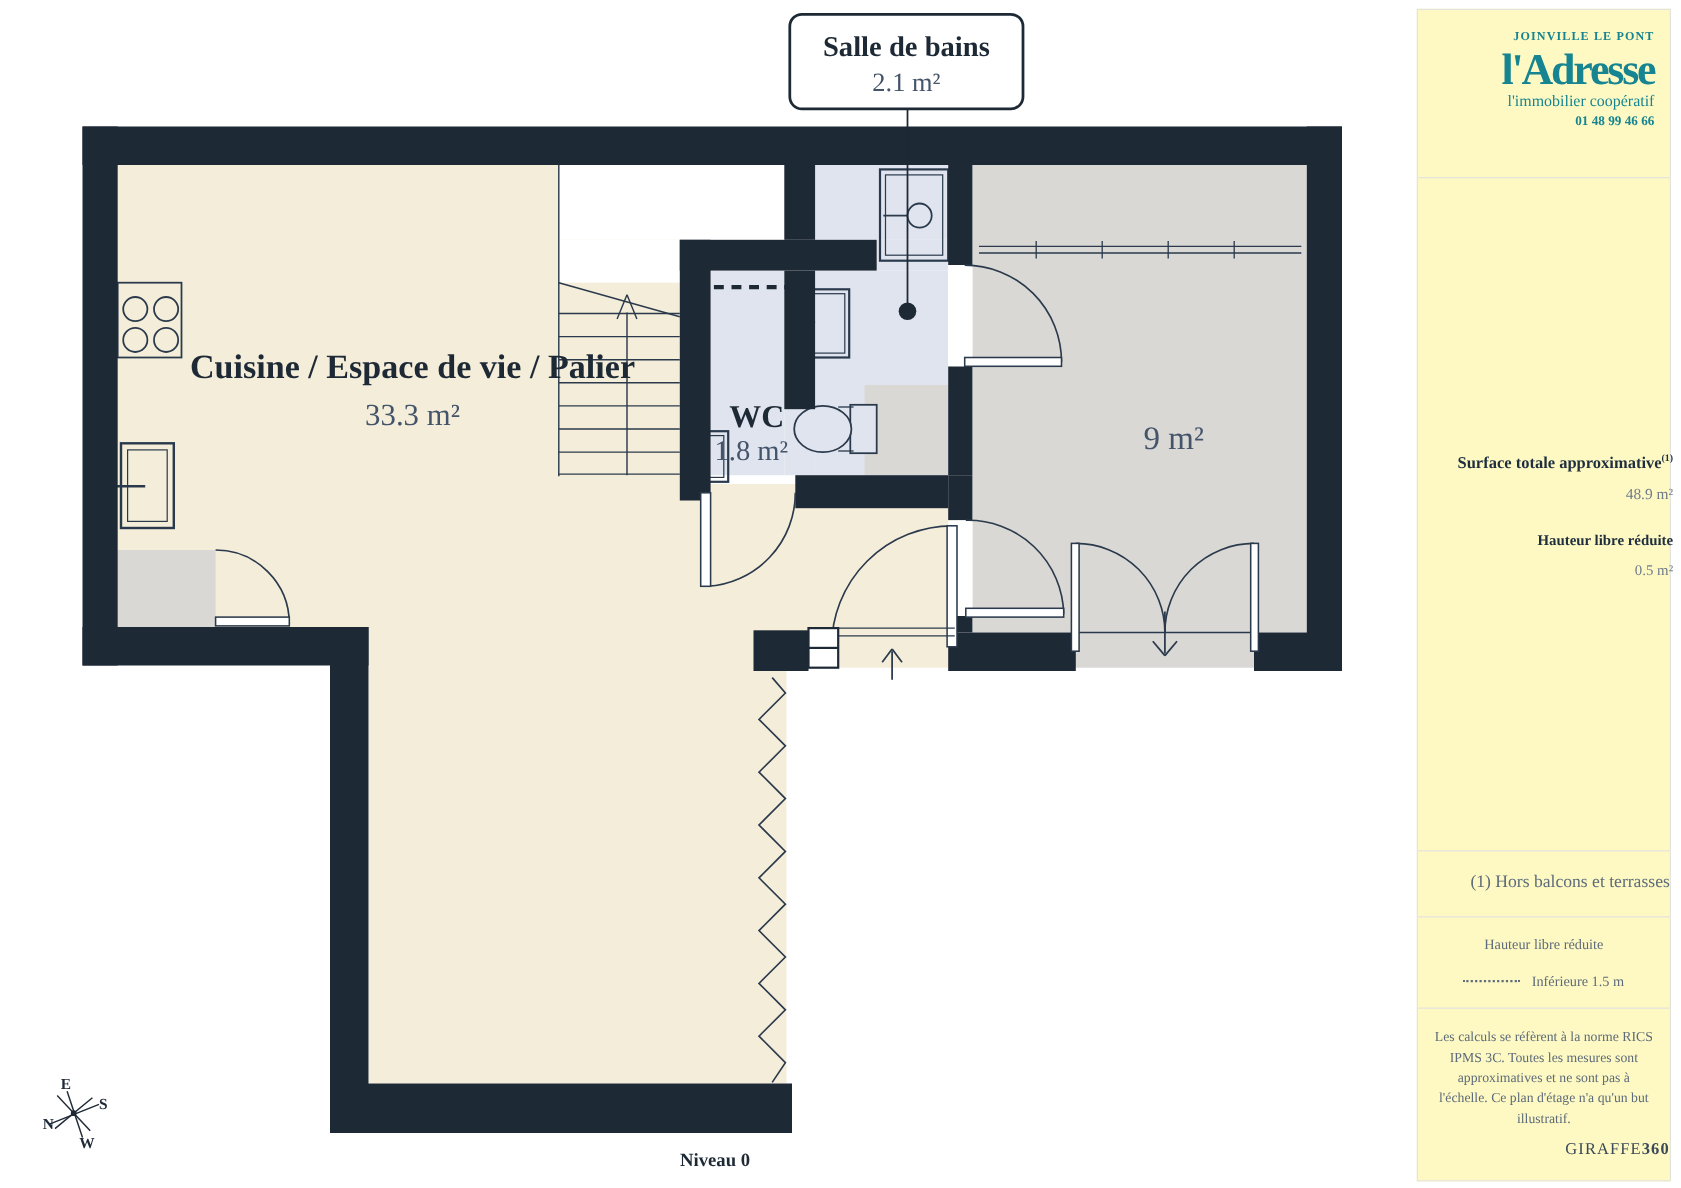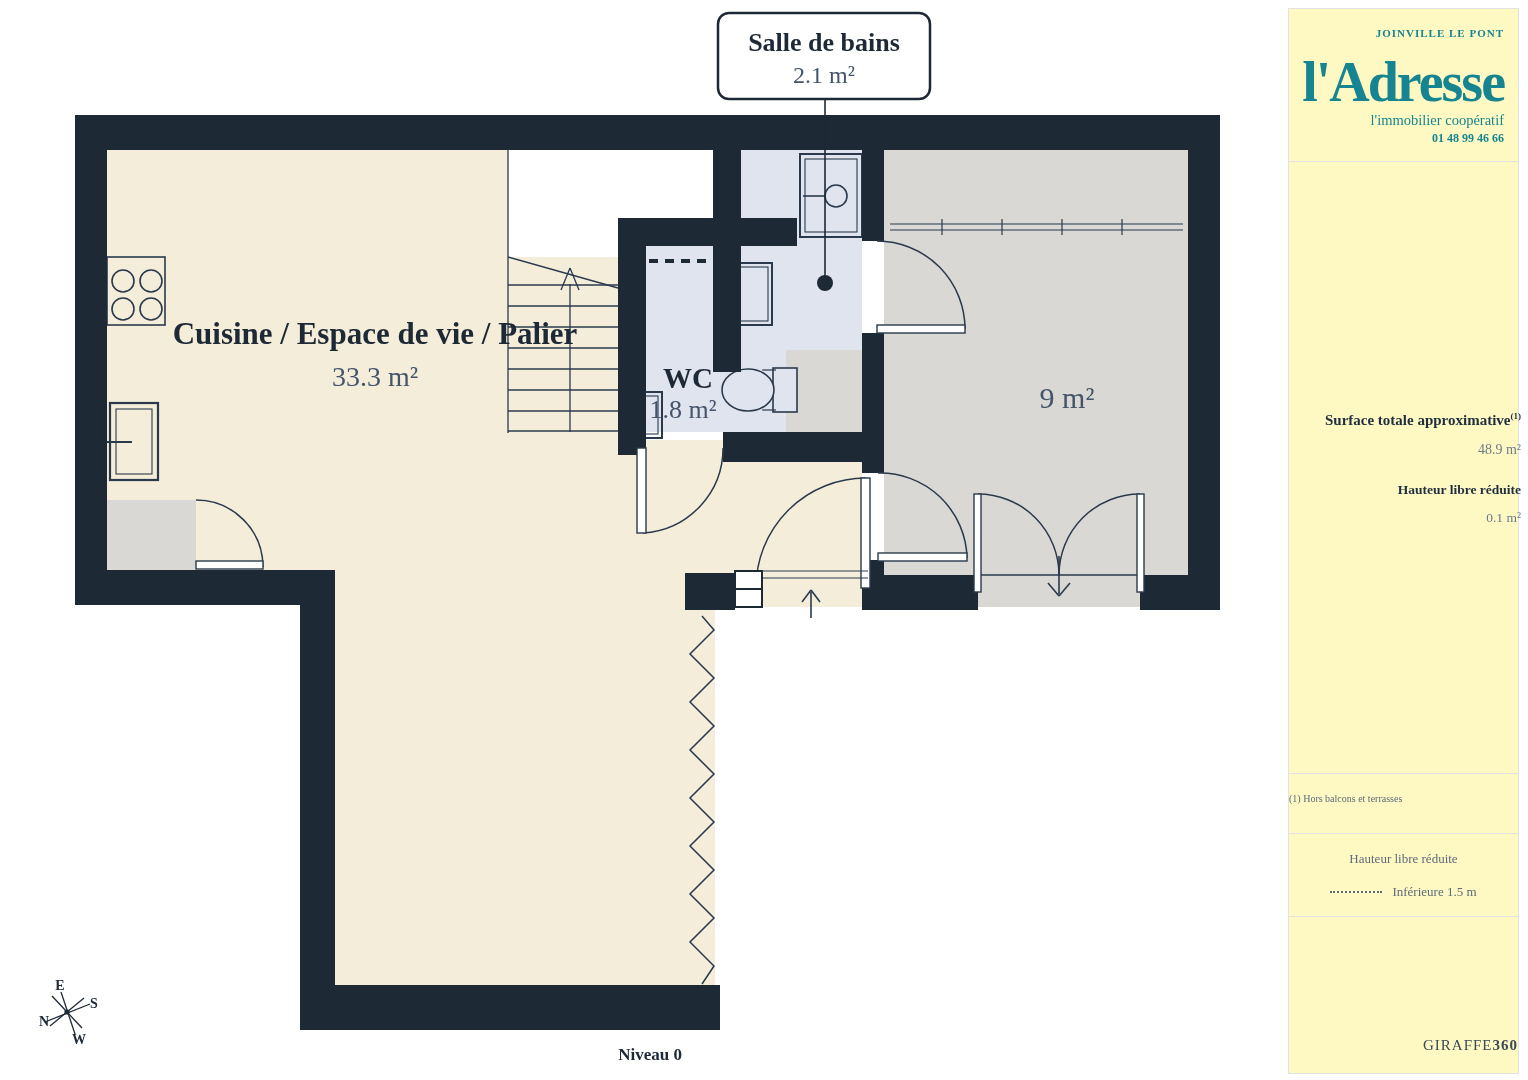--- a/index.html
+++ b/index.html
@@ -5,31 +5,31 @@
   html,body{margin:0;padding:0;background:#fff;}
   .page{position:relative;width:1528px;height:1080px;background:#ffffff;overflow:hidden;
         font-family:Liberation Serif, serif;border-bottom:5px solid #f97316;}
   .plan-svg{position:absolute;left:0;top:0;}
   
   .sidebar{position:absolute;left:1288px;top:8px;width:229px;height:1064px;background:#fef9c3;
            border:1px solid #e2e2e2;}
   .sb-divider{position:absolute;left:0;width:100%;height:0;border-top:1px solid #e2e2e2;}
   .brand{position:absolute;top:18px;right:14px;text-align:right;color:#168591;}
   .brand-city{font-size:11px;font-weight:bold;letter-spacing:1px;}
-  .brand-name{font-size:56px;font-weight:bold;letter-spacing:-2px;line-height:1.05;margin-top:14px;}
+  .brand-name{font-size:40px;font-weight:bold;letter-spacing:-2px;line-height:1.05;margin-top:3px;}
   .brand-tagline{font-size:14.5px;margin-top:0px;}
   .brand-phone{font-size:12px;font-weight:bold;margin-top:2px;}
   .surface-block{position:absolute;top:402px;left:3px;width:100%;text-align:right;}
   .surface-label{font-size:15px;font-weight:bold;color:#1e2e3e;}
   .surface-label sup{font-size:9px;}
   .surface-value{font-size:14px;color:#6e7b8a;margin-top:13px;}
   .reduced-label{font-size:13.5px;font-weight:bold;color:#1e2e3e;margin-top:24px;}
   .reduced-value{font-size:13.5px;color:#6e7b8a;margin-top:12px;}
-  .footnote{position:absolute;top:784px;left:0;width:100%;text-align:left;
-            font-size:10px;color:#5d6b7a;}
+  .footnote{position:absolute;top:784px;left:0;width:100%;text-align:right;
+            font-size:16px;color:#5d6b7a;}
   .legend{position:absolute;top:842px;left:0;width:100%;text-align:center;color:#5d6b7a;}
   .legend-title{font-size:13px;}
   .legend-row{margin-top:17px;font-size:13px;}
   .legend-dots{display:inline-block;width:52px;border-top:2px dotted #5d6b7a;
                vertical-align:3px;margin-right:10px;}
   .disclaimer{position:absolute;top:924px;left:14px;width:201px;text-align:center;
               font-size:12.5px;line-height:1.5;color:#5d6b7a;}
   .giraffe{position:absolute;top:1028px;left:0;width:100%;text-align:right;
            font-size:15px;color:#3a4a58;letter-spacing:1px;}
   .giraffe b{font-weight:bold;}
@@ -254,33 +254,34 @@
     <div class="brand-tagline">l'immobilier coopératif</div>
     <div class="brand-phone">01 48 99 46 66</div>
   </div>
 
   <div class="sb-divider" style="top:152px"></div>
 
   <div class="surface-block">
     <div class="surface-label"><span>Surface totale approximative</span><sup>(1)</sup></div>
     <div class="surface-value">48.9 m²</div>
     <div class="reduced-label">Hauteur libre réduite</div>
-    <div class="reduced-value">0.1 m²</div>
+    <div class="reduced-value">0.5 m²</div>
   </div>
 
   <div class="sb-divider" style="top:764px"></div>
 
   <div class="footnote">(1) Hors balcons et terrasses</div>
 
   <div class="sb-divider" style="top:824px"></div>
 
   <div class="legend">
     <div class="legend-title">Hauteur libre réduite</div>
     <div class="legend-row"><span class="legend-dots"></span><span>Inférieure 1.5 m</span></div>
   </div>
 
   <div class="sb-divider" style="top:907px"></div>
 
+  <div class="disclaimer">Les calculs se réfèrent à la norme RICS IPMS 3C. Toutes les mesures sont approximatives et ne sont pas à l'échelle. Ce plan d'étage n'a qu'un but illustratif.</div>
 
   <div class="giraffe"><span>GIRAFFE</span><b>360</b></div>
 
 </div>
 </div>
 
 </body></html>

